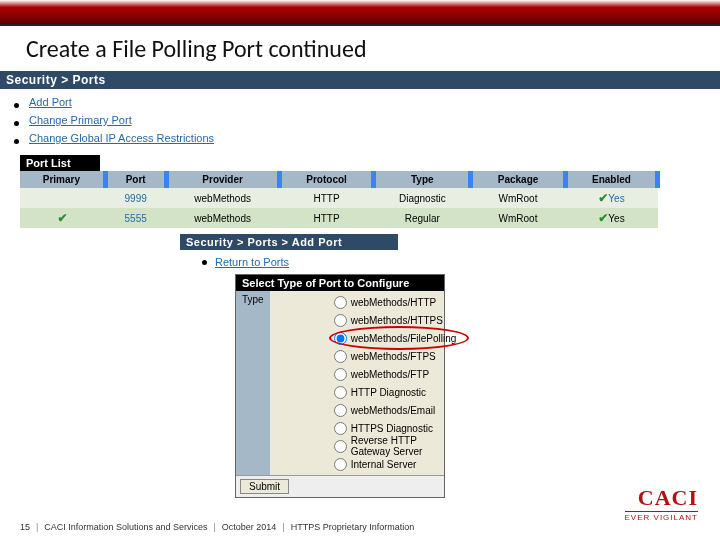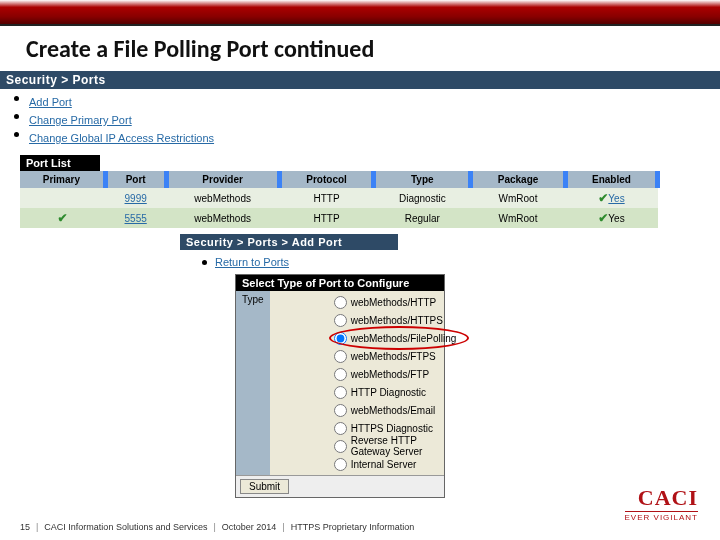--- a/index.html
+++ b/index.html
@@ -1,35 +1,35 @@
 <!DOCTYPE html>
 <html><head>
 <meta charset="utf-8">
 <style>
   * { box-sizing: border-box; }
   body { margin: 0; font-family: Arial, sans-serif; font-size: 11px; width: 720px; height: 540px; background: #fff; overflow: hidden; }
   .top-band { height: 26px; background: linear-gradient(to bottom, #fff 0%, #a00 30%, #800 70%, #500 100%); border-bottom: 2px solid #222; }
-  .slide-title { font-family: Calibri, Arial, sans-serif; font-size: 24px; font-weight: bold; padding: 8px 26px 8px 26px; color: #111; }
+  .slide-title { font-family: Calibri, Arial, sans-serif; font-size: 24px; font-weight: normal; padding: 8px 26px 8px 26px; color: #111; }
   
   .breadcrumb { background: #2e4a66; color: #fff; font-weight: bold; padding: 2px 6px; font-size: 12px; letter-spacing: 0.5px; }
   .breadcrumb.small { font-size: 11px; }
   
   .menu-links { padding: 4px 14px; }
-  .menu-links .item { display: flex; align-items: flex-start; padding: 3px 0; }
+  .menu-links .item { display: flex; align-items: flex-end; padding: 3px 0; }
   .menu-links .bullet { width: 5px; height: 5px; background: #000; border-radius: 50%; margin-right: 10px; }
   .menu-links a { color: #276aa6; text-decoration: underline; font-size: 11px; cursor: pointer; }
   
   .panel-hdr { background: #000; color: #fff; font-weight: bold; padding: 2px 6px; font-size: 11px; margin: 4px 0 0 20px; width: 80px; }
   
   table.port-list { border-collapse: collapse; margin-left: 20px; width: 640px; }
   table.port-list th { background: #a5b8c8; font-size: 10px; padding: 3px 6px; text-align: center; border-right: 5px solid #3b82f6; }
   table.port-list td { font-size: 10px; padding: 3px 6px; text-align: center; height: 18px; }
   table.port-list tr.r1 td { background: #e8efe2; }
   table.port-list tr.r2 td { background: #d3e4c6; }
-  .link-cell { color: #276aa6; text-decoration: underline; cursor:pointer; }
+  .link-cell { color: #276aa6; cursor:pointer; }
   .check { color: #2d8a2d; font-weight: bold; font-size:12px; }
   
   .add-port-panel { margin: 6px 0 0 180px; width: 380px; }
   .add-port-panel .breadcrumb { width: 218px; }
   .return-row { display:flex; align-items:center; padding:6px 0 6px 22px; }
   .return-row .bullet { width:5px;height:5px;background:#000;border-radius:50%; margin-right:8px;}
   .return-row a { color:#276aa6; text-decoration: underline; font-size:11px; }
   
   .type-panel { border:1px solid #666; background:#ece9d8; width:210px; margin-left:55px; }
   .type-panel .thead { background:#000; color:#fff; font-weight:bold; padding:2px 6px; font-size:11px;}

